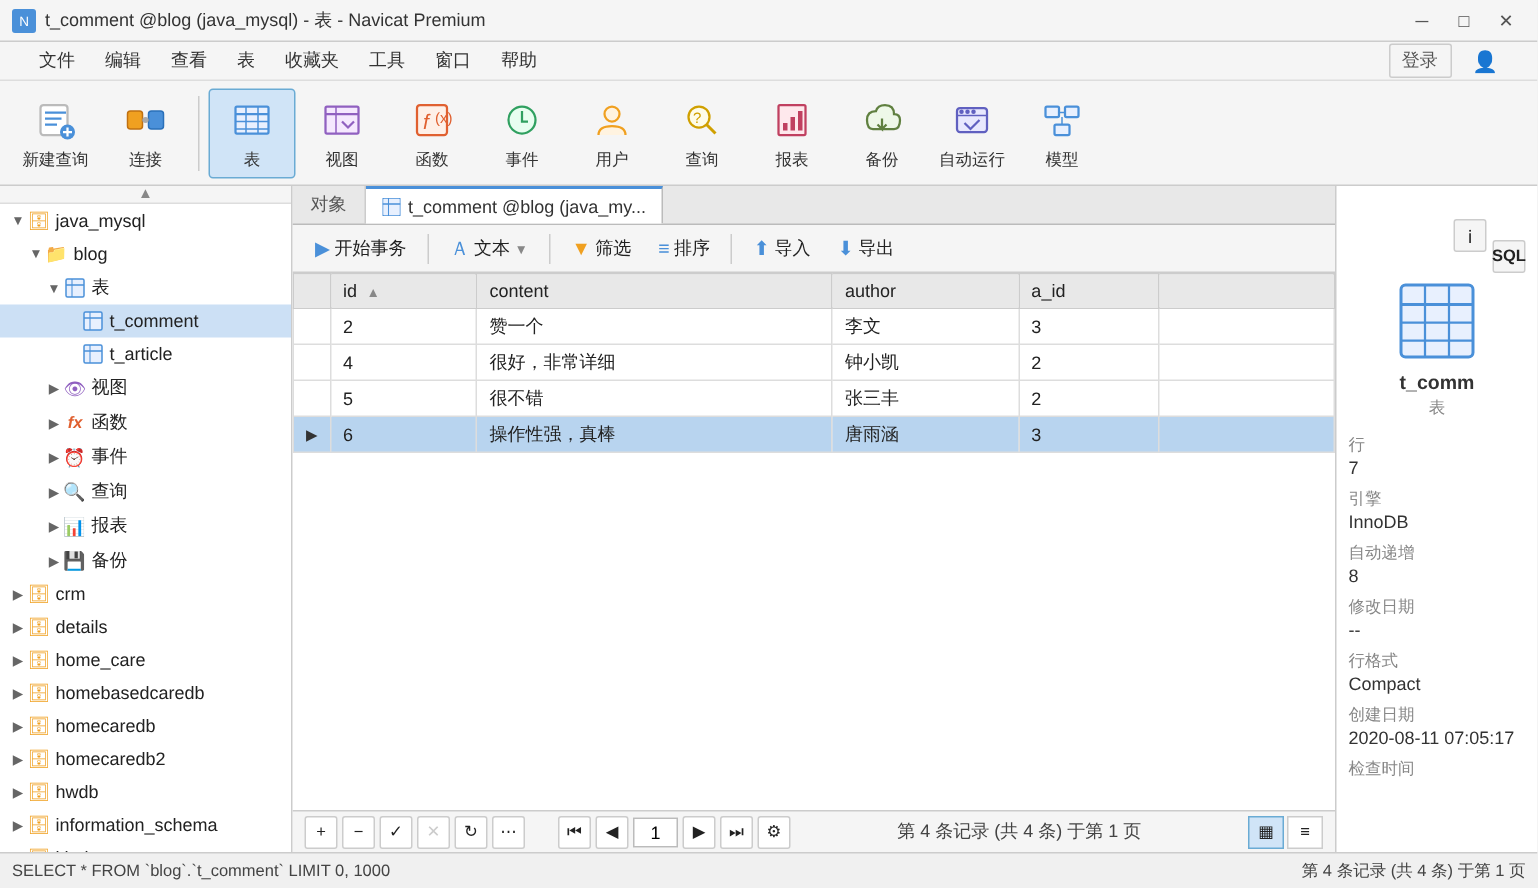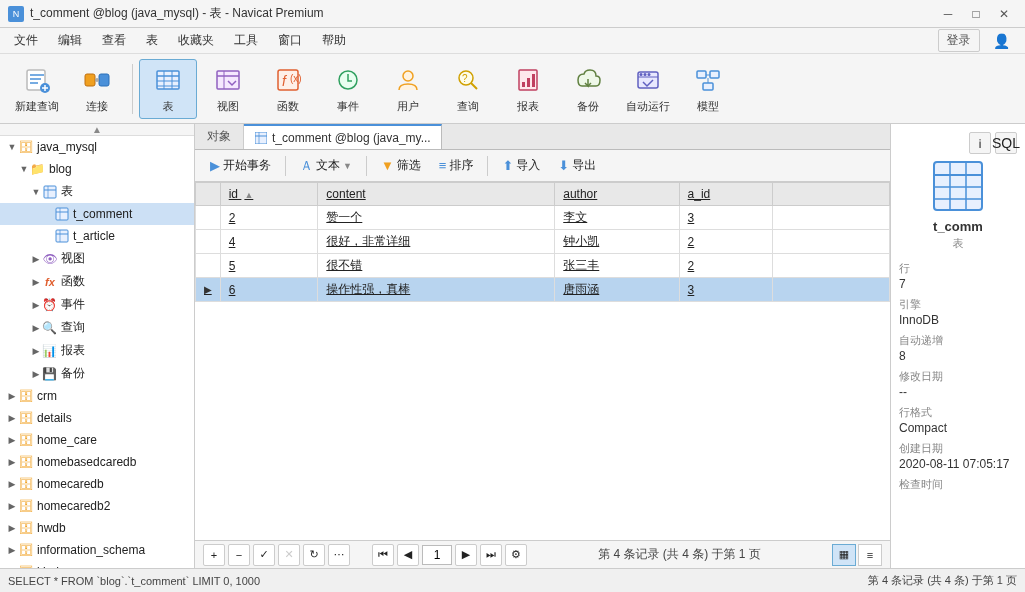--- a/index.html
+++ b/index.html
@@ -6,21 +6,21 @@
     body { font-family: 'Microsoft YaHei', SimSun, Arial, sans-serif; font-size: 12px; background: #f0f0f0; color: #222; width: 1025px; height: 592px; overflow: hidden; }
 
     
     .titlebar { background: #f5f5f5; height: 28px; display: flex; align-items: center; justify-content: space-between; padding: 0 8px; border-bottom: 1px solid #ccc; }
     .titlebar-left { display: flex; align-items: center; gap: 6px; font-size: 12px; color: #333; }
     .titlebar-icon { width: 16px; height: 16px; background: #4a90d9; border-radius: 2px; display: flex; align-items: center; justify-content: center; color: white; font-size: 9px; }
     .titlebar-controls { display: flex; gap: 2px; }
     .titlebar-btn { width: 26px; height: 22px; display: flex; align-items: center; justify-content: center; cursor: pointer; border: none; background: transparent; font-size: 12px; color: #555; }
 
     
-    .menubar { background: #f5f5f5; height: 26px; display: flex; align-items: center; padding: 0 4px; border-bottom: 1px solid #ddd; }
+    .menubar { background: #f5f5f5; height: 26px; display: flex; align-items: center; padding: 0 16px; border-bottom: 1px solid #ddd; }
     .menu-item { padding: 3px 10px; cursor: pointer; font-size: 12px; color: #333; }
 
     
     .toolbar { background: #f5f5f5; height: 70px; display: flex; align-items: center; padding: 4px 8px; border-bottom: 1px solid #ccc; gap: 2px; }
     .toolbar-btn { display: flex; flex-direction: column; align-items: center; justify-content: center; width: 58px; height: 60px; cursor: pointer; border: 1px solid transparent; border-radius: 3px; gap: 3px; font-size: 11px; color: #333; }
     .toolbar-btn.active { background: #d0e4f7; border-color: #6aabd4; }
     .toolbar-btn .tb-icon { width: 32px; height: 32px; display: flex; align-items: center; justify-content: center; }
     .toolbar-sep { width: 1px; height: 50px; background: #ccc; margin: 0 4px; }
 
     
@@ -47,21 +47,21 @@
     .tab-icon { width: 14px; height: 14px; display: inline-flex; align-items: center; justify-content: center; font-size: 9px; }
 
     
     .data-toolbar { display: flex; align-items: center; padding: 4px 8px; background: #f5f5f5; border-bottom: 1px solid #ccc; gap: 4px; height: 32px; }
     .data-btn { display: flex; align-items: center; gap: 3px; padding: 2px 6px; font-size: 12px; cursor: pointer; border: 1px solid transparent; border-radius: 2px; }
     .data-btn-icon { font-size: 13px; color: #4a90d9; }
     .data-sep { width: 1px; height: 20px; background: #ccc; margin: 0 3px; }
 
     
     .table-wrapper { flex: 1; overflow: auto; background: #fff; }
-    table.data-table { width: 100%; border-collapse: collapse; font-size: 12px; text-decoration: underline; }
+    table.data-table { width: 100%; border-collapse: collapse; font-size: 12px; }
     table.data-table th { background: #e8e8e8; border: 1px solid #ccc; padding: 4px 8px; text-align: left; font-weight: normal; position: sticky; top: 0; z-index: 2; cursor: pointer; white-space: nowrap; }
     table.data-table td { border: 1px solid #ddd; padding: 3px 8px; white-space: nowrap; }
     table.data-table tr.selected td { background: #b8d4ef; }
     .row-arrow { width: 14px; text-align: center; color: #333; font-size: 10px; }
     .th-sort { font-size: 9px; color: #888; margin-left: 3px; }
 
     
     .pagination { display: flex; align-items: center; justify-content: space-between; padding: 3px 8px; background: #f5f5f5; border-top: 1px solid #ccc; height: 28px; font-size: 12px; }
     .pag-btns { display: flex; align-items: center; gap: 3px; }
     .pag-btn { width: 22px; height: 22px; display: flex; align-items: center; justify-content: center; cursor: pointer; border: 1px solid #ccc; background: #fff; font-size: 11px; border-radius: 2px; }
@@ -574,21 +574,21 @@
       <div class="pag-view-btns">
         <div class="pag-view-btn active">▦</div>
         <div class="pag-view-btn">≡</div>
       </div>
     </div>
   </div>
 
   <div class="right-panel">
     <div class="right-panel-header">
       <div class="rp-info-btn">ℹ</div>
-      <div class="rp-info-btn" style="font-size:14px;font-weight:normal;">SQL</div>
+      <div class="rp-info-btn" style="font-size:11px;font-weight:bold;margin-top:28px;">SQL</div>
     </div>
 
     <div style="text-align:center; margin-bottom:4px;">
       <svg width="52" height="52" viewBox="0 0 52 52">
         <rect x="2" y="2" width="48" height="48" rx="3" fill="#e8f0fe" stroke="#4a90d9" stroke-width="2"></rect>
         <line x1="2" y1="15" x2="50" y2="15" stroke="#4a90d9" stroke-width="2"></line>
         <line x1="2" y1="27" x2="50" y2="27" stroke="#4a90d9" stroke-width="1.5"></line>
         <line x1="2" y1="39" x2="50" y2="39" stroke="#4a90d9" stroke-width="1.5"></line>
         <line x1="18" y1="2" x2="18" y2="50" stroke="#4a90d9" stroke-width="1.5"></line>
         <line x1="34" y1="2" x2="34" y2="50" stroke="#4a90d9" stroke-width="1.5"></line>

